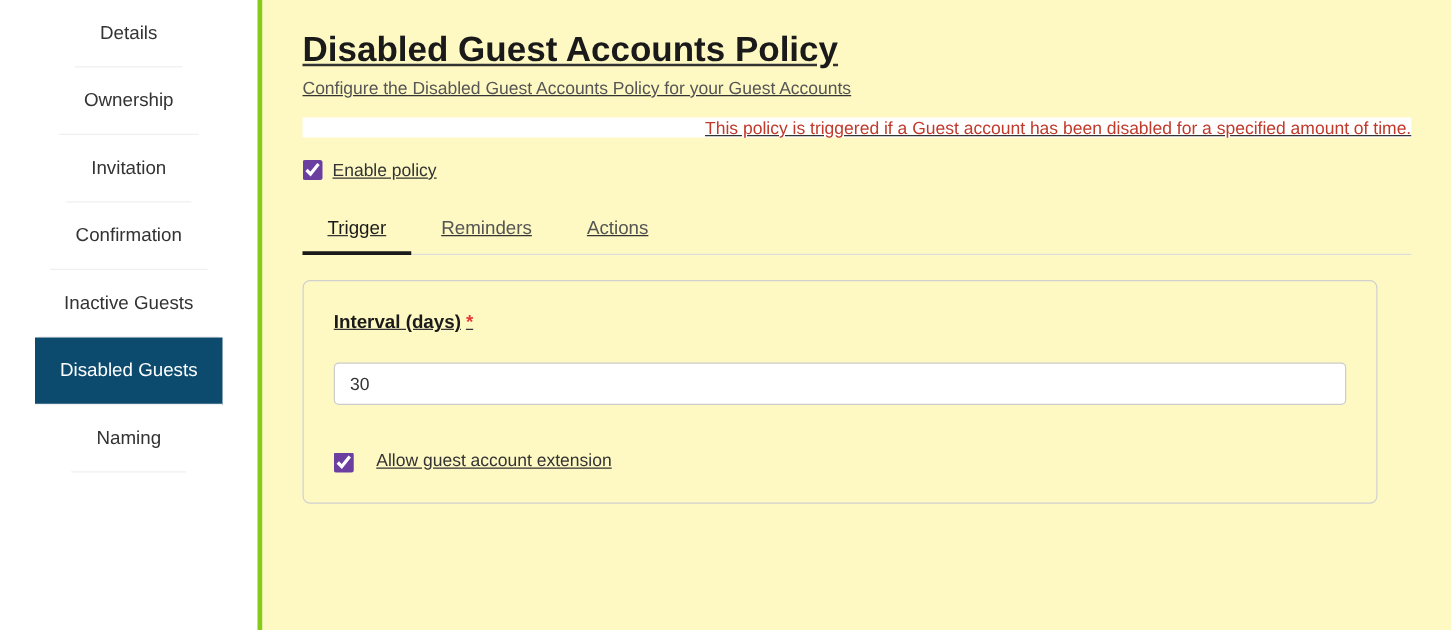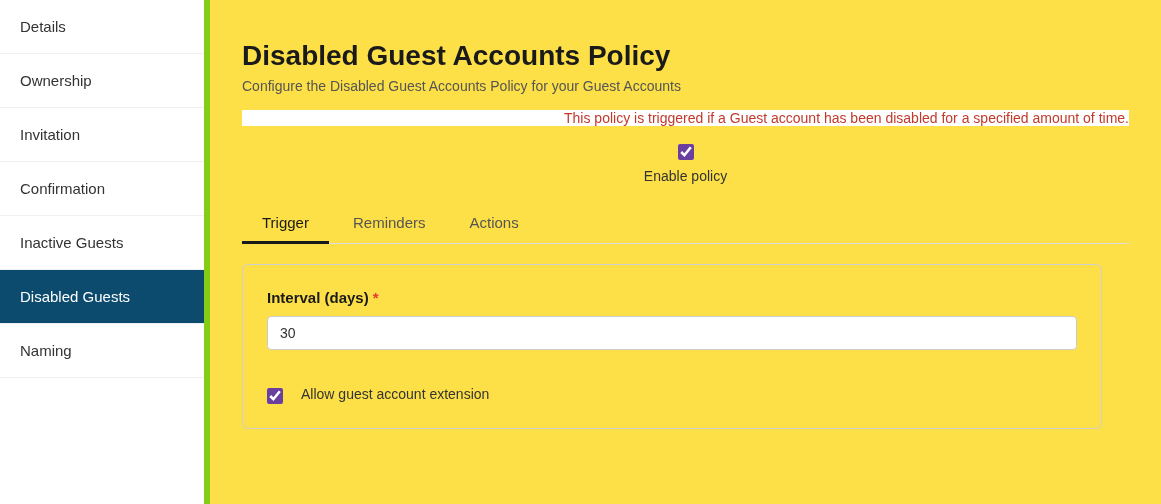--- a/index.html
+++ b/index.html
@@ -12,43 +12,45 @@
       width: 1161px;
       overflow: hidden;
       background: #fff;
     }
 
     
     .sidebar {
       width: 210px;
       min-width: 210px;
       background: #fff;
-      border-right: 6px solid #84cc16;
+      border-right: 4px solid #84cc16;
       display: flex;
       flex-direction: column;
+      align-items: center;
     }
     .sidebar-item {
       padding: 18px 20px;
       font-size: 15px;
       font-weight: 500;
       color: #333;
       cursor: pointer;
       border-bottom: 1px solid #f0f0f0;
     }
     .sidebar-item.active {
       background: #0c4a6e;
       color: #fff;
     }
 
     
     .main-content {
       flex: 1;
-      padding: 40px 32px;
+      padding: 24px 32px;
       overflow-y: auto;
-      background: #fde047;
+      background: #fef9c3;
+      text-decoration: underline;
     }
 
     .page-title {
       font-size: 28px;
       font-weight: 600;
       color: #1a1a1a;
       margin-bottom: 6px;
     }
 
     .page-subtitle {
@@ -63,21 +65,20 @@
       margin-bottom: 18px;
       background: #fff;
       text-align: right;
     }
 
     .enable-policy-row {
       display: flex;
       align-items: center;
       gap: 8px;
       margin-bottom: 20px;
-      flex-direction: column;
     }
 
     .enable-policy-row input[type="checkbox"] {
       width: 16px;
       height: 16px;
       accent-color: #6b3fa0;
     }
 
     .enable-policy-label {
       font-size: 14px;
@@ -112,21 +113,21 @@
       border: 1px solid #d0d0d0;
       border-radius: 6px;
       padding: 24px;
       max-width: 860px;
     }
 
     .field-label {
       font-size: 15px;
       font-weight: 700;
       color: #1a1a1a;
-      margin-bottom: 10px;
+      margin-bottom: 24px;
     }
 
     .required-star {
       color: #e53935;
       margin-left: 4px;
     }
 
     .text-input {
       width: 100%;
       padding: 8px 12px;

